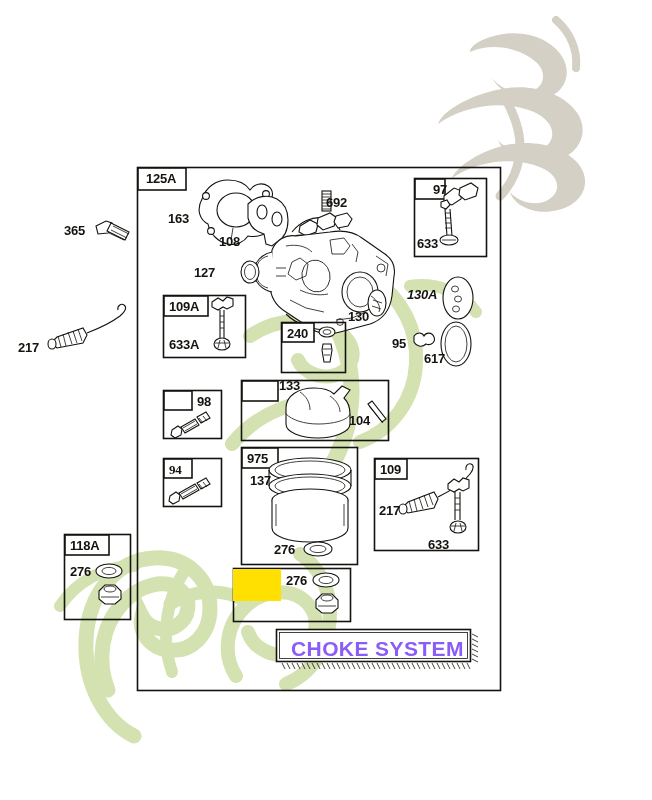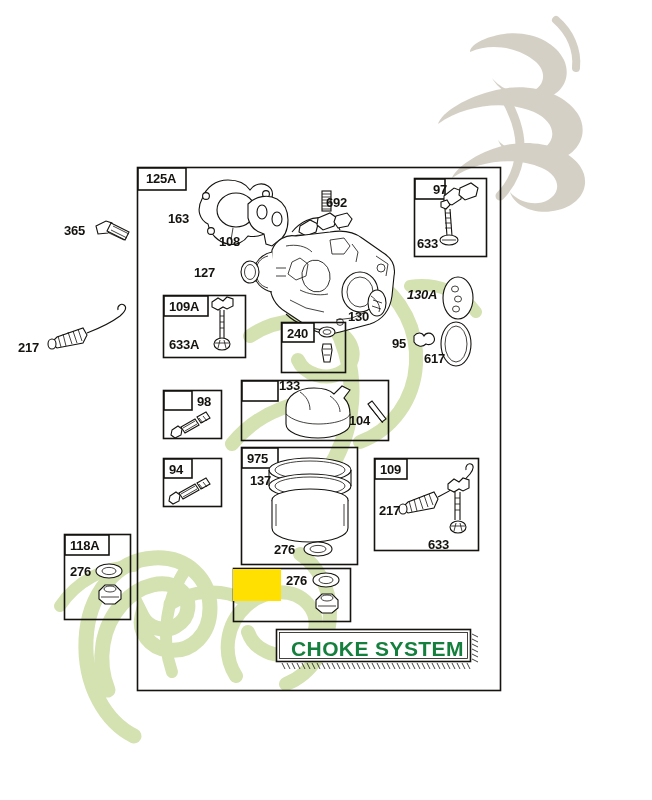--- a/index.html
+++ b/index.html
@@ -64,21 +64,21 @@
     line-height: 1;
     white-space: nowrap;
     letter-spacing: -0.2px;
   }
   .title-text {
     position: absolute;
     font-family: "Liberation Sans", sans-serif;
     font-weight: bold;
     font-size: 21px;
     letter-spacing: 0.4px;
-    color: #15803d;
+    color: #8b5cf6;
     white-space: nowrap;
   }
 </style>
 </head>
 <body>
 
 <div id="watermark-layer">
   <svg width="652" height="800" viewBox="0 0 652 800" xmlns="http://www.w3.org/2000/svg">
     <g opacity="0.85">
       <path d="M470 52 C492 42 520 48 536 62 C548 73 544 88 530 92 C516 96 500 88 492 78
@@ -417,21 +417,21 @@
   <span class="lbl" style="left:169px; top:300px;">109A</span>
   <span class="lbl" style="left:169px; top:338px;">633A</span>
   <span class="lbl" style="left:348px; top:310px;">130</span>
   <span class="lbl" style="left:407px; top:288px;font-style:italic;">130A</span>
   <span class="lbl" style="left:392px; top:337px;">95</span>
   <span class="lbl" style="left:424px; top:352px;">617</span>
   <span class="lbl" style="left:287px; top:327px;">240</span>
   <span class="lbl" style="left:247px; top:379px;margin-left:32px;">133</span>
   <span class="lbl" style="left:349px; top:414px;">104</span>
   <span class="lbl" style="left:169px; top:395px;margin-left:28px;">98</span>
-  <span class="lbl" style="left:169px; top:463px;">94</span>
+  <span class="lbl" style="left:169px; top:463px;font-family:Liberation Serif, serif;">94</span>
   <span class="lbl" style="left:247px; top:452px;">975</span>
   <span class="lbl" style="left:250px; top:474px;">137</span>
   <span class="lbl" style="left:274px; top:543px;">276</span>
   <span class="lbl" style="left:286px; top:574px;">276</span>
   <span class="lbl" style="left:70px;  top:539px;">118A</span>
   <span class="lbl" style="left:70px; top:565px;">276</span>
   <span class="lbl" style="left:380px; top:463px;">109</span>
   <span class="lbl" style="left:379px; top:504px;">217</span>
   <span class="lbl" style="left:428px; top:538px;">633</span>
 

